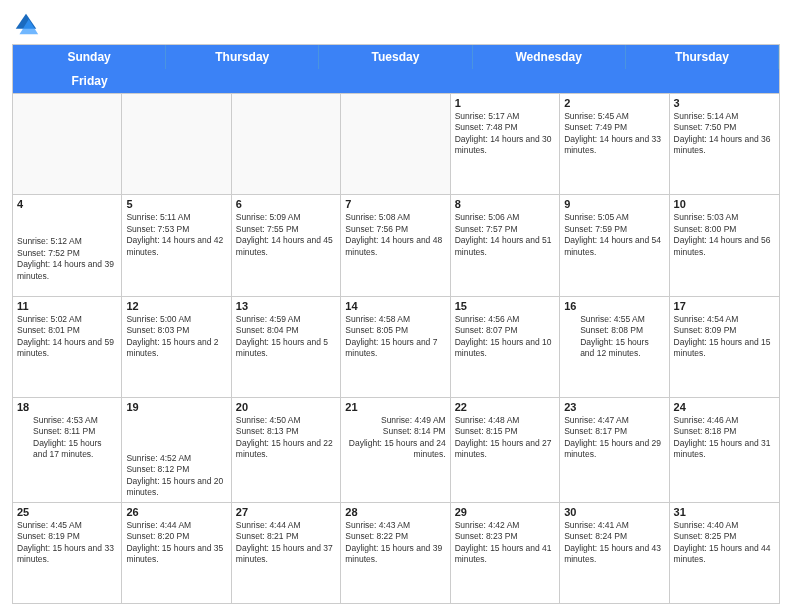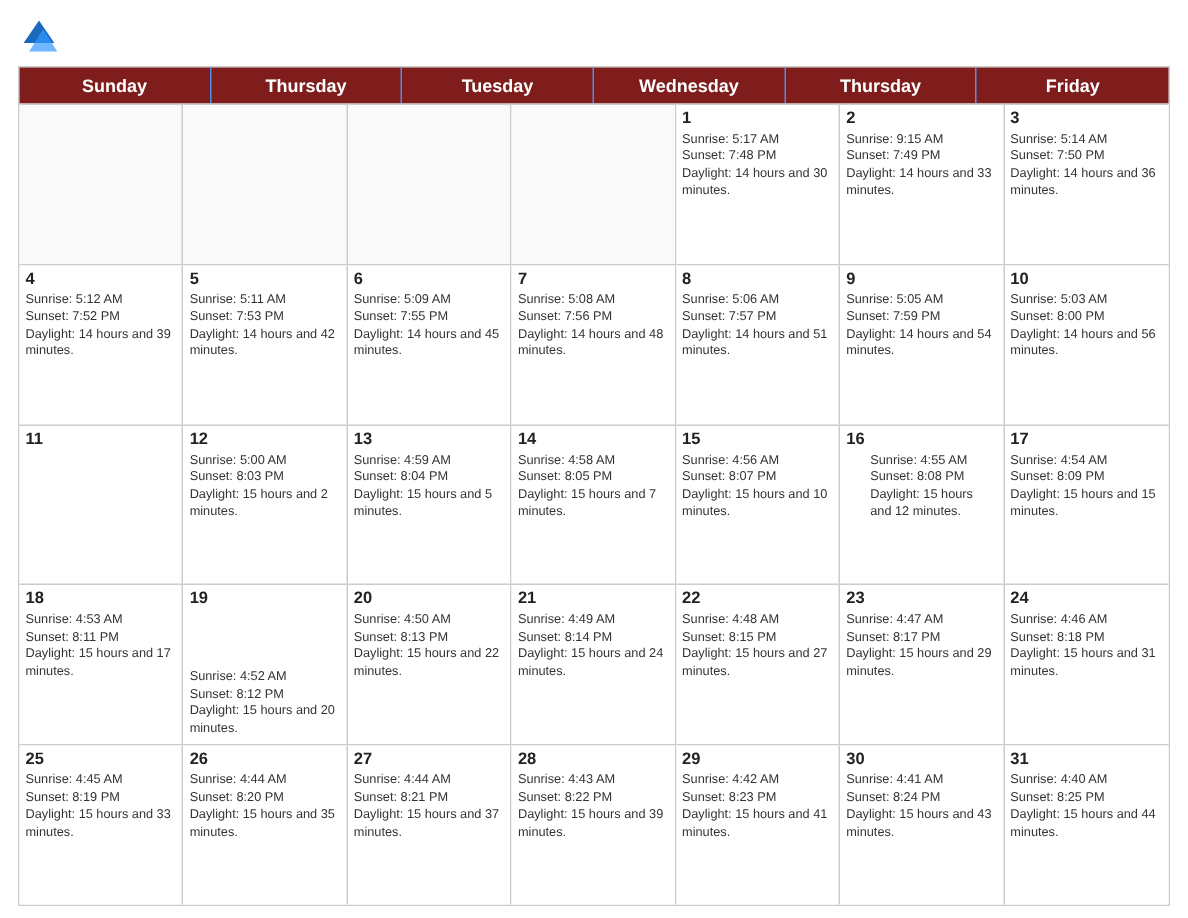--- a/index.html
+++ b/index.html
@@ -60,22 +60,22 @@
       color: #333;
     }
     .calendar {
       flex: 1;
       display: flex;
       flex-direction: column;
       border: 1px solid #ccc;
     }
     .cal-header-row {
       display: grid;
-      grid-template-columns: repeat(6, 1fr);
-      background: #7f1d1d;
+      grid-template-columns: repeat(5, 1fr);
+      background: #3b82f6;
     }
     .cal-header-cell {
       color: #fff;
       font-size: 12px;
       font-weight: bold;
       text-align: center;
       padding: 5px 2px;
       border-right: 1px solid #4a94e0;
     }
     .cal-header-cell:last-child { border-right: none; }
@@ -151,35 +151,35 @@
           <div class="cal-cell empty"></div>
           <div class="cal-cell empty"></div>
           <div class="cal-cell">
             <div class="day-num">1</div>
             <div class="cell-text" style="white-space: pre-line;">Sunrise: 5:17 AM
 Sunset: 7:48 PM
 Daylight: 14 hours and 30 minutes.</div>
           </div>
           <div class="cal-cell">
             <div class="day-num">2</div>
-            <div class="cell-text" style="white-space: pre-line;">Sunrise: 9:15 AM
+            <div class="cell-text" style="white-space: pre-line;">Sunrise: 5:45 AM
 Sunset: 7:49 PM
 Daylight: 14 hours and 33 minutes.</div>
           </div>
           <div class="cal-cell">
             <div class="day-num">3</div>
             <div class="cell-text" style="white-space: pre-line;">Sunrise: 5:14 AM
 Sunset: 7:50 PM
 Daylight: 14 hours and 36 minutes.</div>
           </div>
         </div>
         <div class="cal-row">
           <div class="cal-cell">
             <div class="day-num">4</div>
-            <div class="cell-text" style="white-space: pre-line;">Sunrise: 5:12 AM
+            <div class="cell-text" style="white-space: pre-line; margin-top: 24px;">Sunrise: 5:12 AM
 Sunset: 7:52 PM
 Daylight: 14 hours and 39 minutes.</div>
           </div>
           <div class="cal-cell">
             <div class="day-num">5</div>
             <div class="cell-text" style="white-space: pre-line;">Sunrise: 5:11 AM
 Sunset: 7:53 PM
 Daylight: 14 hours and 42 minutes.</div>
           </div>
           <div class="cal-cell">
@@ -209,20 +209,23 @@
           <div class="cal-cell">
             <div class="day-num">10</div>
             <div class="cell-text" style="white-space: pre-line;">Sunrise: 5:03 AM
 Sunset: 8:00 PM
 Daylight: 14 hours and 56 minutes.</div>
           </div>
         </div>
         <div class="cal-row">
           <div class="cal-cell">
             <div class="day-num">11</div>
+            <div class="cell-text" style="white-space: pre-line;">Sunrise: 5:02 AM
+Sunset: 8:01 PM
+Daylight: 14 hours and 59 minutes.</div>
           </div>
           <div class="cal-cell">
             <div class="day-num">12</div>
             <div class="cell-text" style="white-space: pre-line;">Sunrise: 5:00 AM
 Sunset: 8:03 PM
 Daylight: 15 hours and 2 minutes.</div>
           </div>
           <div class="cal-cell">
             <div class="day-num">13</div>
             <div class="cell-text" style="white-space: pre-line;">Sunrise: 4:59 AM
@@ -250,39 +253,39 @@
           <div class="cal-cell">
             <div class="day-num">17</div>
             <div class="cell-text" style="white-space: pre-line;">Sunrise: 4:54 AM
 Sunset: 8:09 PM
 Daylight: 15 hours and 15 minutes.</div>
           </div>
         </div>
         <div class="cal-row">
           <div class="cal-cell">
             <div class="day-num">18</div>
-            <div class="cell-text" style="white-space: pre-line;">Sunrise: 4:53 AM
+            <div class="cell-text" style="white-space: pre-line; margin-left: 16px;">Sunrise: 4:53 AM
 Sunset: 8:11 PM
 Daylight: 15 hours and 17 minutes.</div>
           </div>
           <div class="cal-cell">
             <div class="day-num">19</div>
             <div class="cell-text" style="white-space: pre-line; margin-top: 38px;">Sunrise: 4:52 AM
 Sunset: 8:12 PM
 Daylight: 15 hours and 20 minutes.</div>
           </div>
           <div class="cal-cell">
             <div class="day-num">20</div>
             <div class="cell-text" style="white-space: pre-line;">Sunrise: 4:50 AM
 Sunset: 8:13 PM
 Daylight: 15 hours and 22 minutes.</div>
           </div>
           <div class="cal-cell">
             <div class="day-num">21</div>
-            <div class="cell-text" style="white-space: pre-line;">Sunrise: 4:49 AM
+            <div class="cell-text" style="white-space: pre-line; text-align: right;">Sunrise: 4:49 AM
 Sunset: 8:14 PM
 Daylight: 15 hours and 24 minutes.</div>
           </div>
           <div class="cal-cell">
             <div class="day-num">22</div>
             <div class="cell-text" style="white-space: pre-line;">Sunrise: 4:48 AM
 Sunset: 8:15 PM
 Daylight: 15 hours and 27 minutes.</div>
           </div>
           <div class="cal-cell">

